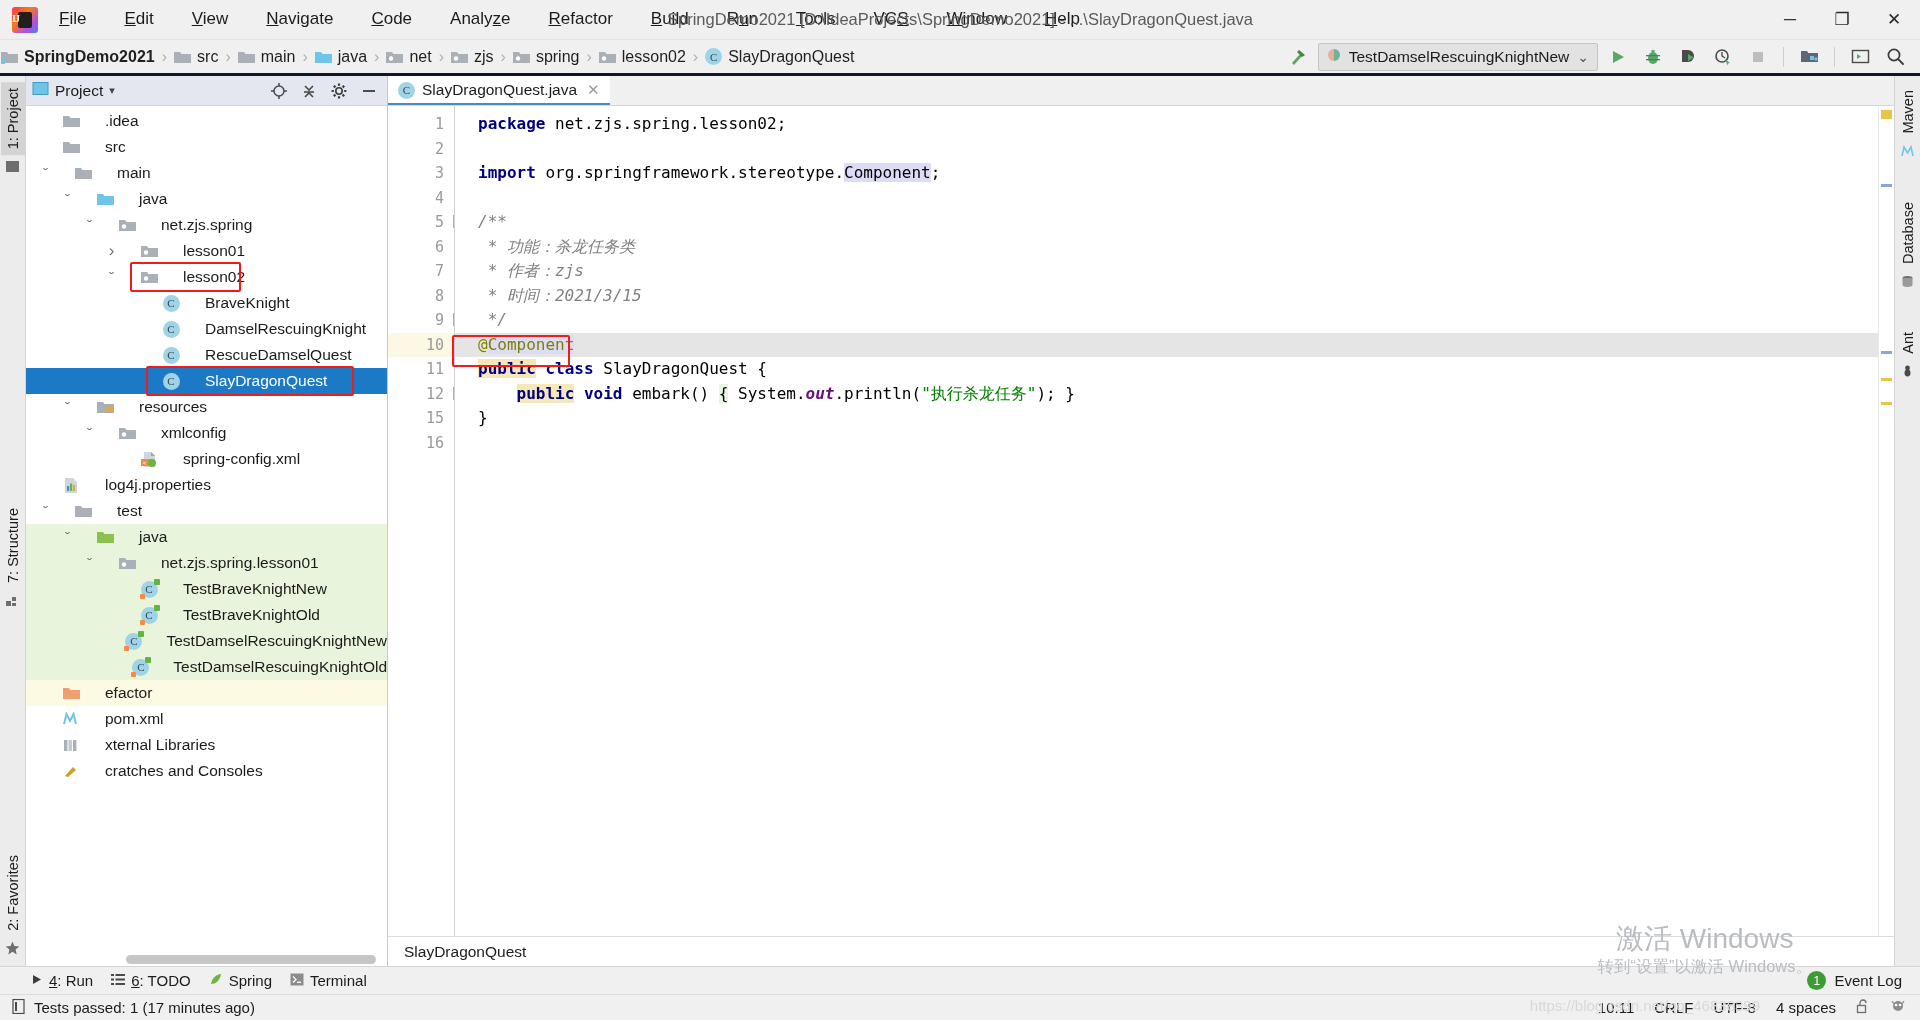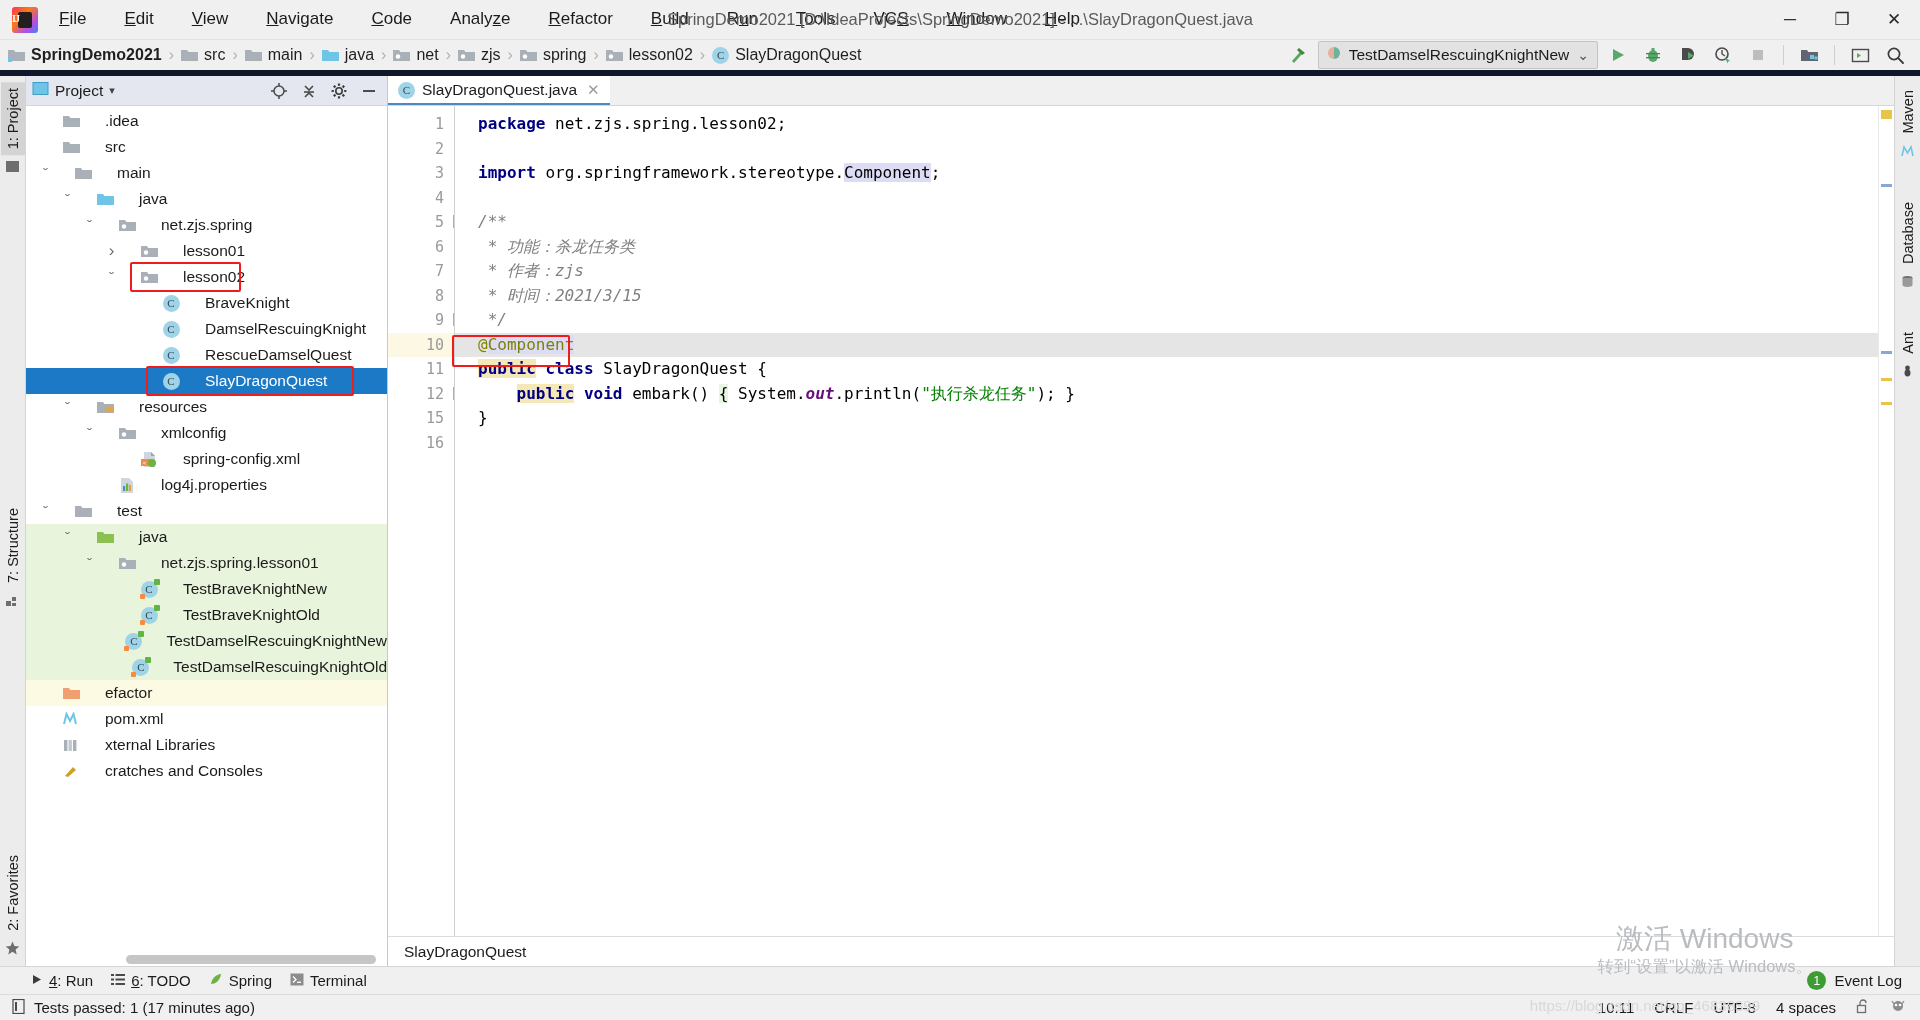--- a/index.html
+++ b/index.html
@@ -40,21 +40,21 @@
   }
   .win-controls { margin-left: auto; display: flex; align-items: stretch; height:40px; z-index:4;}
   .win-btn {
     width: 52px; display: flex; align-items: center; justify-content: center;
     color: #2b2b2b; font-size: 17px; cursor: default;
   }
 
   
   .navbar {
     height: 36px; flex: 0 0 36px; background: #f0f0f0; display: flex;
-    align-items: center; padding-left: 8px; gap:0px; border-bottom:6px solid #0f172a;
+    align-items: center; padding-left: 1px; gap:0px; border-bottom:3px solid #0f172a;
   }
   .crumb { display: flex; align-items: center; font-size: 16px; color: #1f1f1f; white-space: nowrap; }
   .crumb .cicon { margin-right: 6px; display:inline-flex; }
   .crumb-sep { color: #b0b0b0; margin: 0 7px; font-size: 16px; }
   .crumb.proj { font-weight: bold; }
   .navbar-right { margin-left: auto; display: flex; align-items: center; gap: 5px; padding-right: 10px; }
   .runconfig {
     display: flex; align-items: center; gap: 8px; background: #e2e2e2;
     border: 1px solid #c4c4c4; border-radius: 2px; height: 28px; padding: 0 8px;
     font-size: 15.5px; color: #1b1b1b; min-width: 270px;
@@ -568,21 +568,21 @@
               <svg width="17" height="15" viewBox="0 0 17 15">
                 <path d="M3 0h7l4 4v11H3z" fill="#cfd6dd"></path>
                 <path d="M10 0l4 4h-4z" fill="#9aa6b2"></path>
                 <rect x="0" y="7" width="9" height="7" fill="#f08c4b"></rect>
                 <text x="1.5" y="12.6" font-size="6" fill="#fff" font-family="monospace">&lt;</text>
                 <circle cx="11" cy="11" r="4" fill="#6db33f"></circle>
               </svg>
             </span>
             <span class="nlabel">spring-config.xml</span>
           </div>
-          <div class="node" style="padding-left: 56px; text-align: right;">
+          <div class="node" style=" text-align: right;">
             <span class="arrow"></span>
             <span class="nicon">
               <svg width="17" height="15" viewBox="0 0 17 15">
                 <path d="M2 0h8l4 4v11H2z" fill="#cfd6dd"></path>
                 <g>
                   <rect x="4" y="8" width="2.2" height="5" fill="#4a90c4"></rect>
                   <rect x="7" y="5.5" width="2.2" height="7.5" fill="#6db33f"></rect>
                   <rect x="10" y="7" width="2.2" height="6" fill="#e8a33d"></rect>
                 </g>
               </svg>

